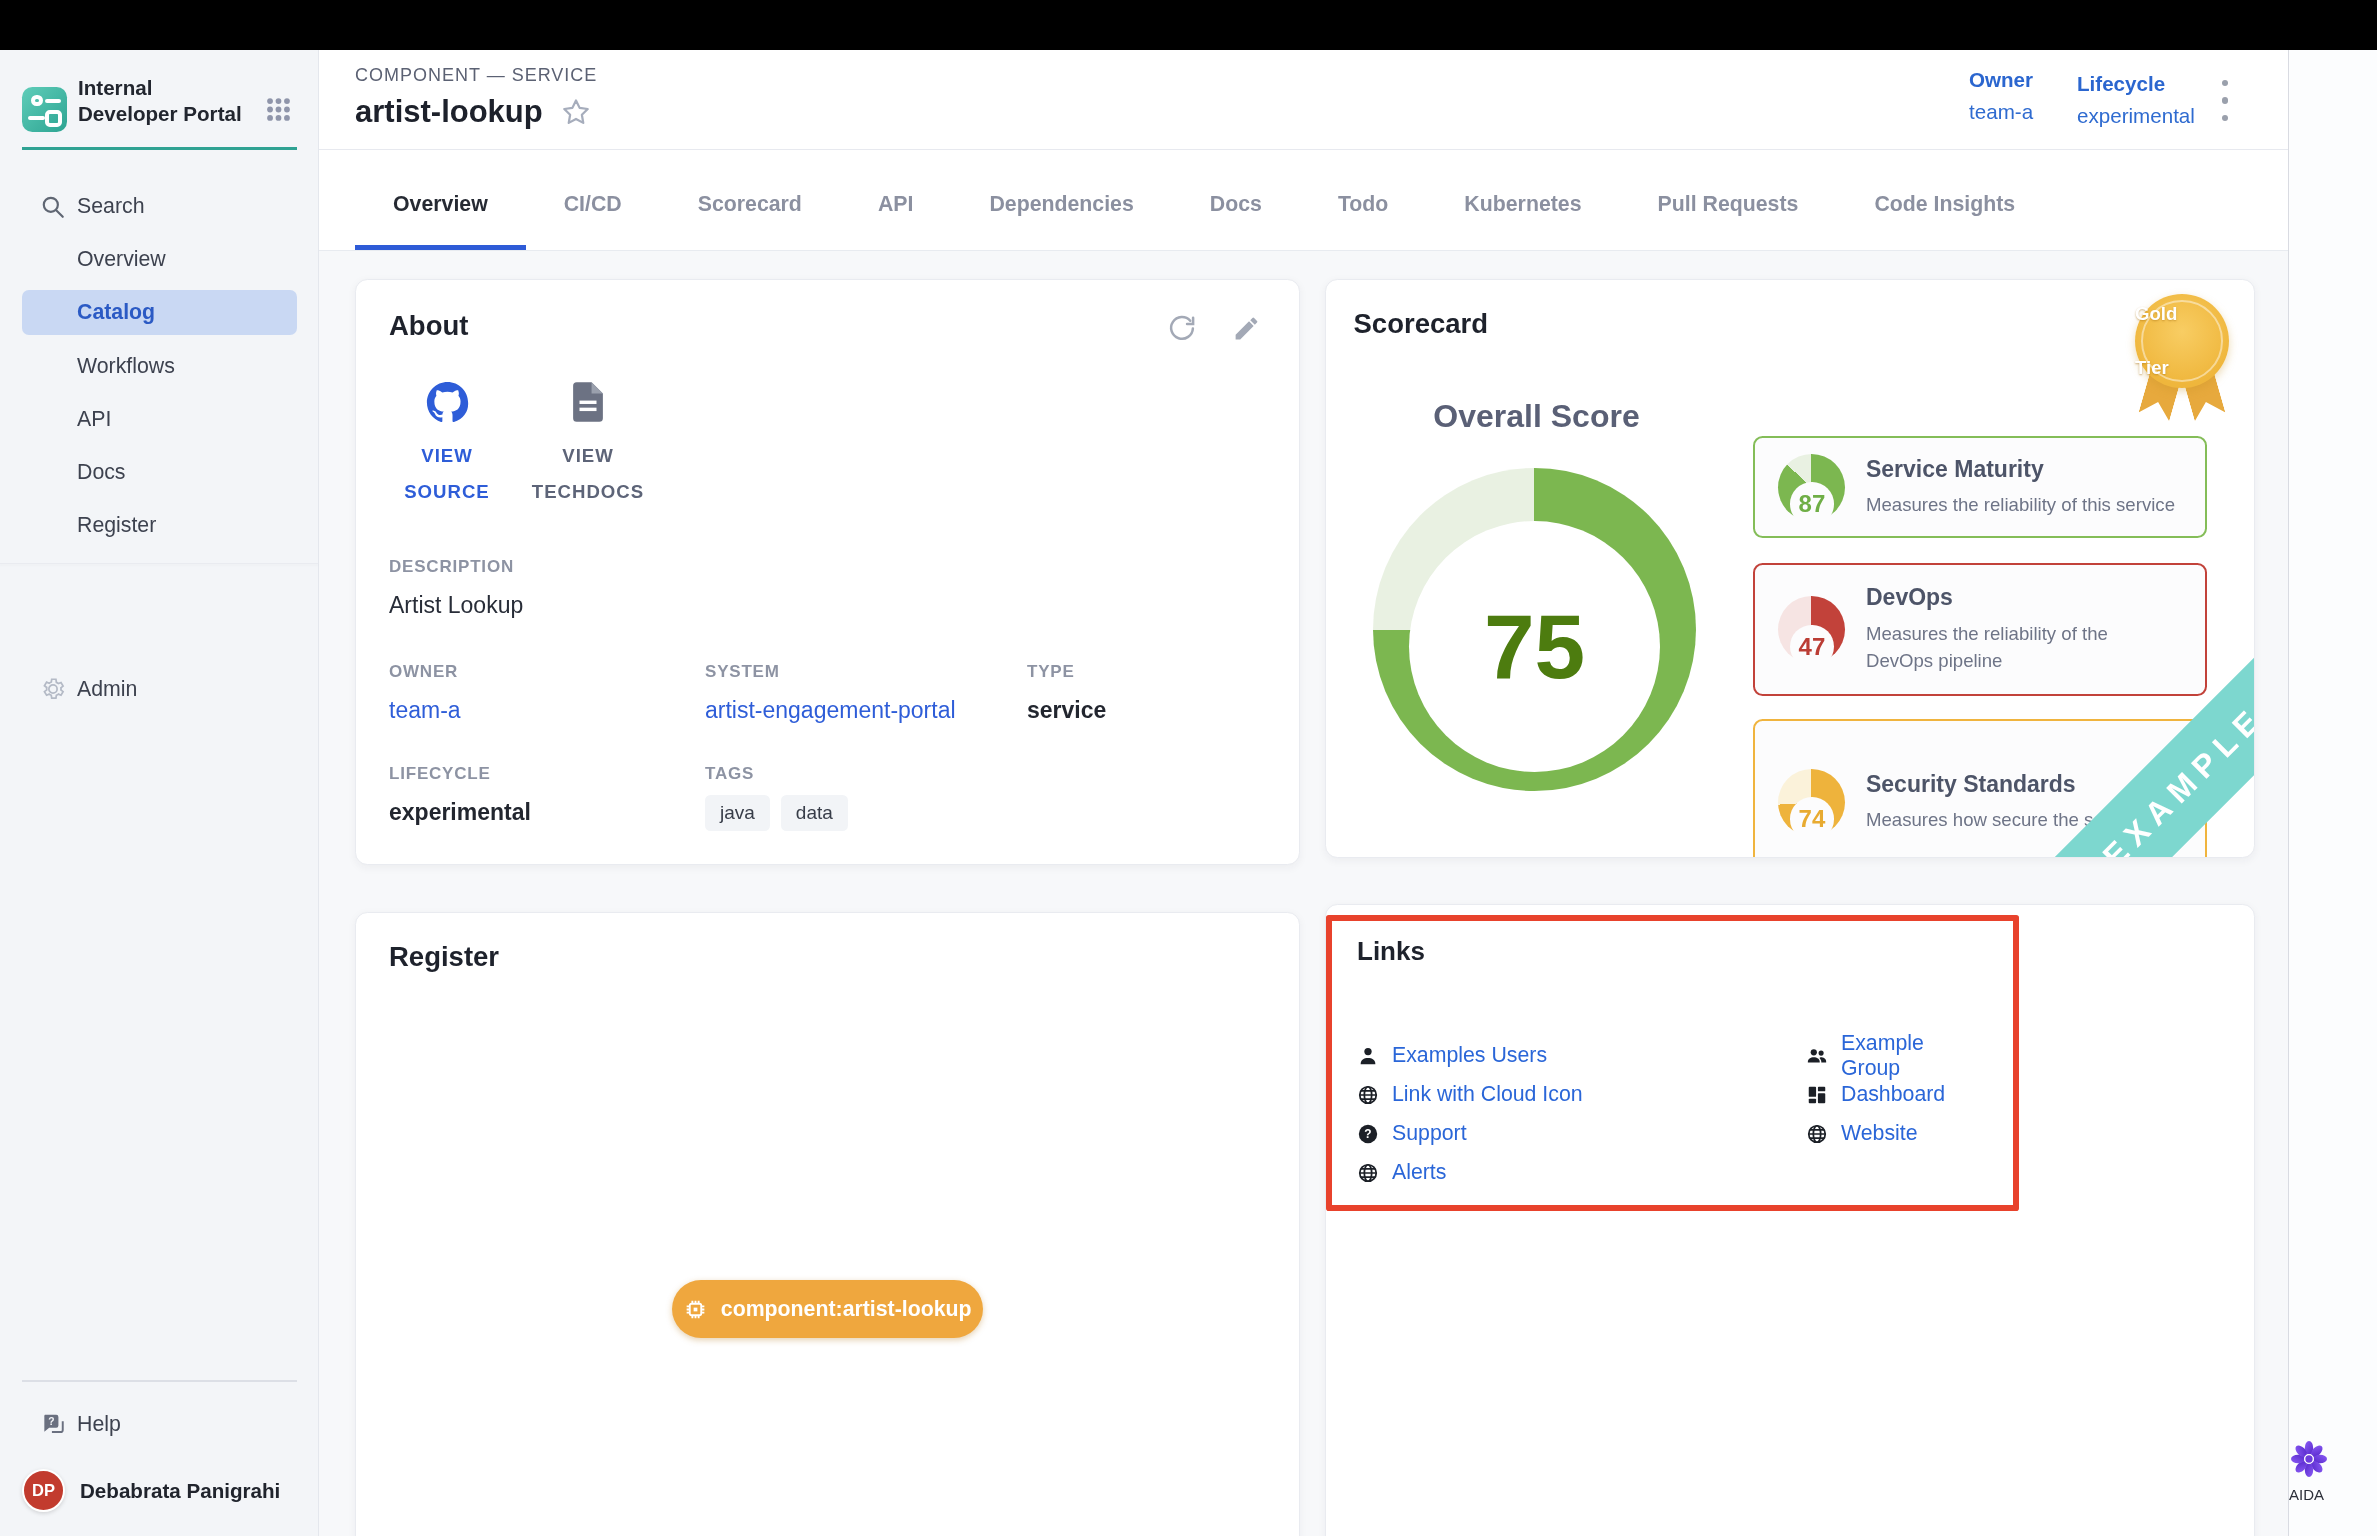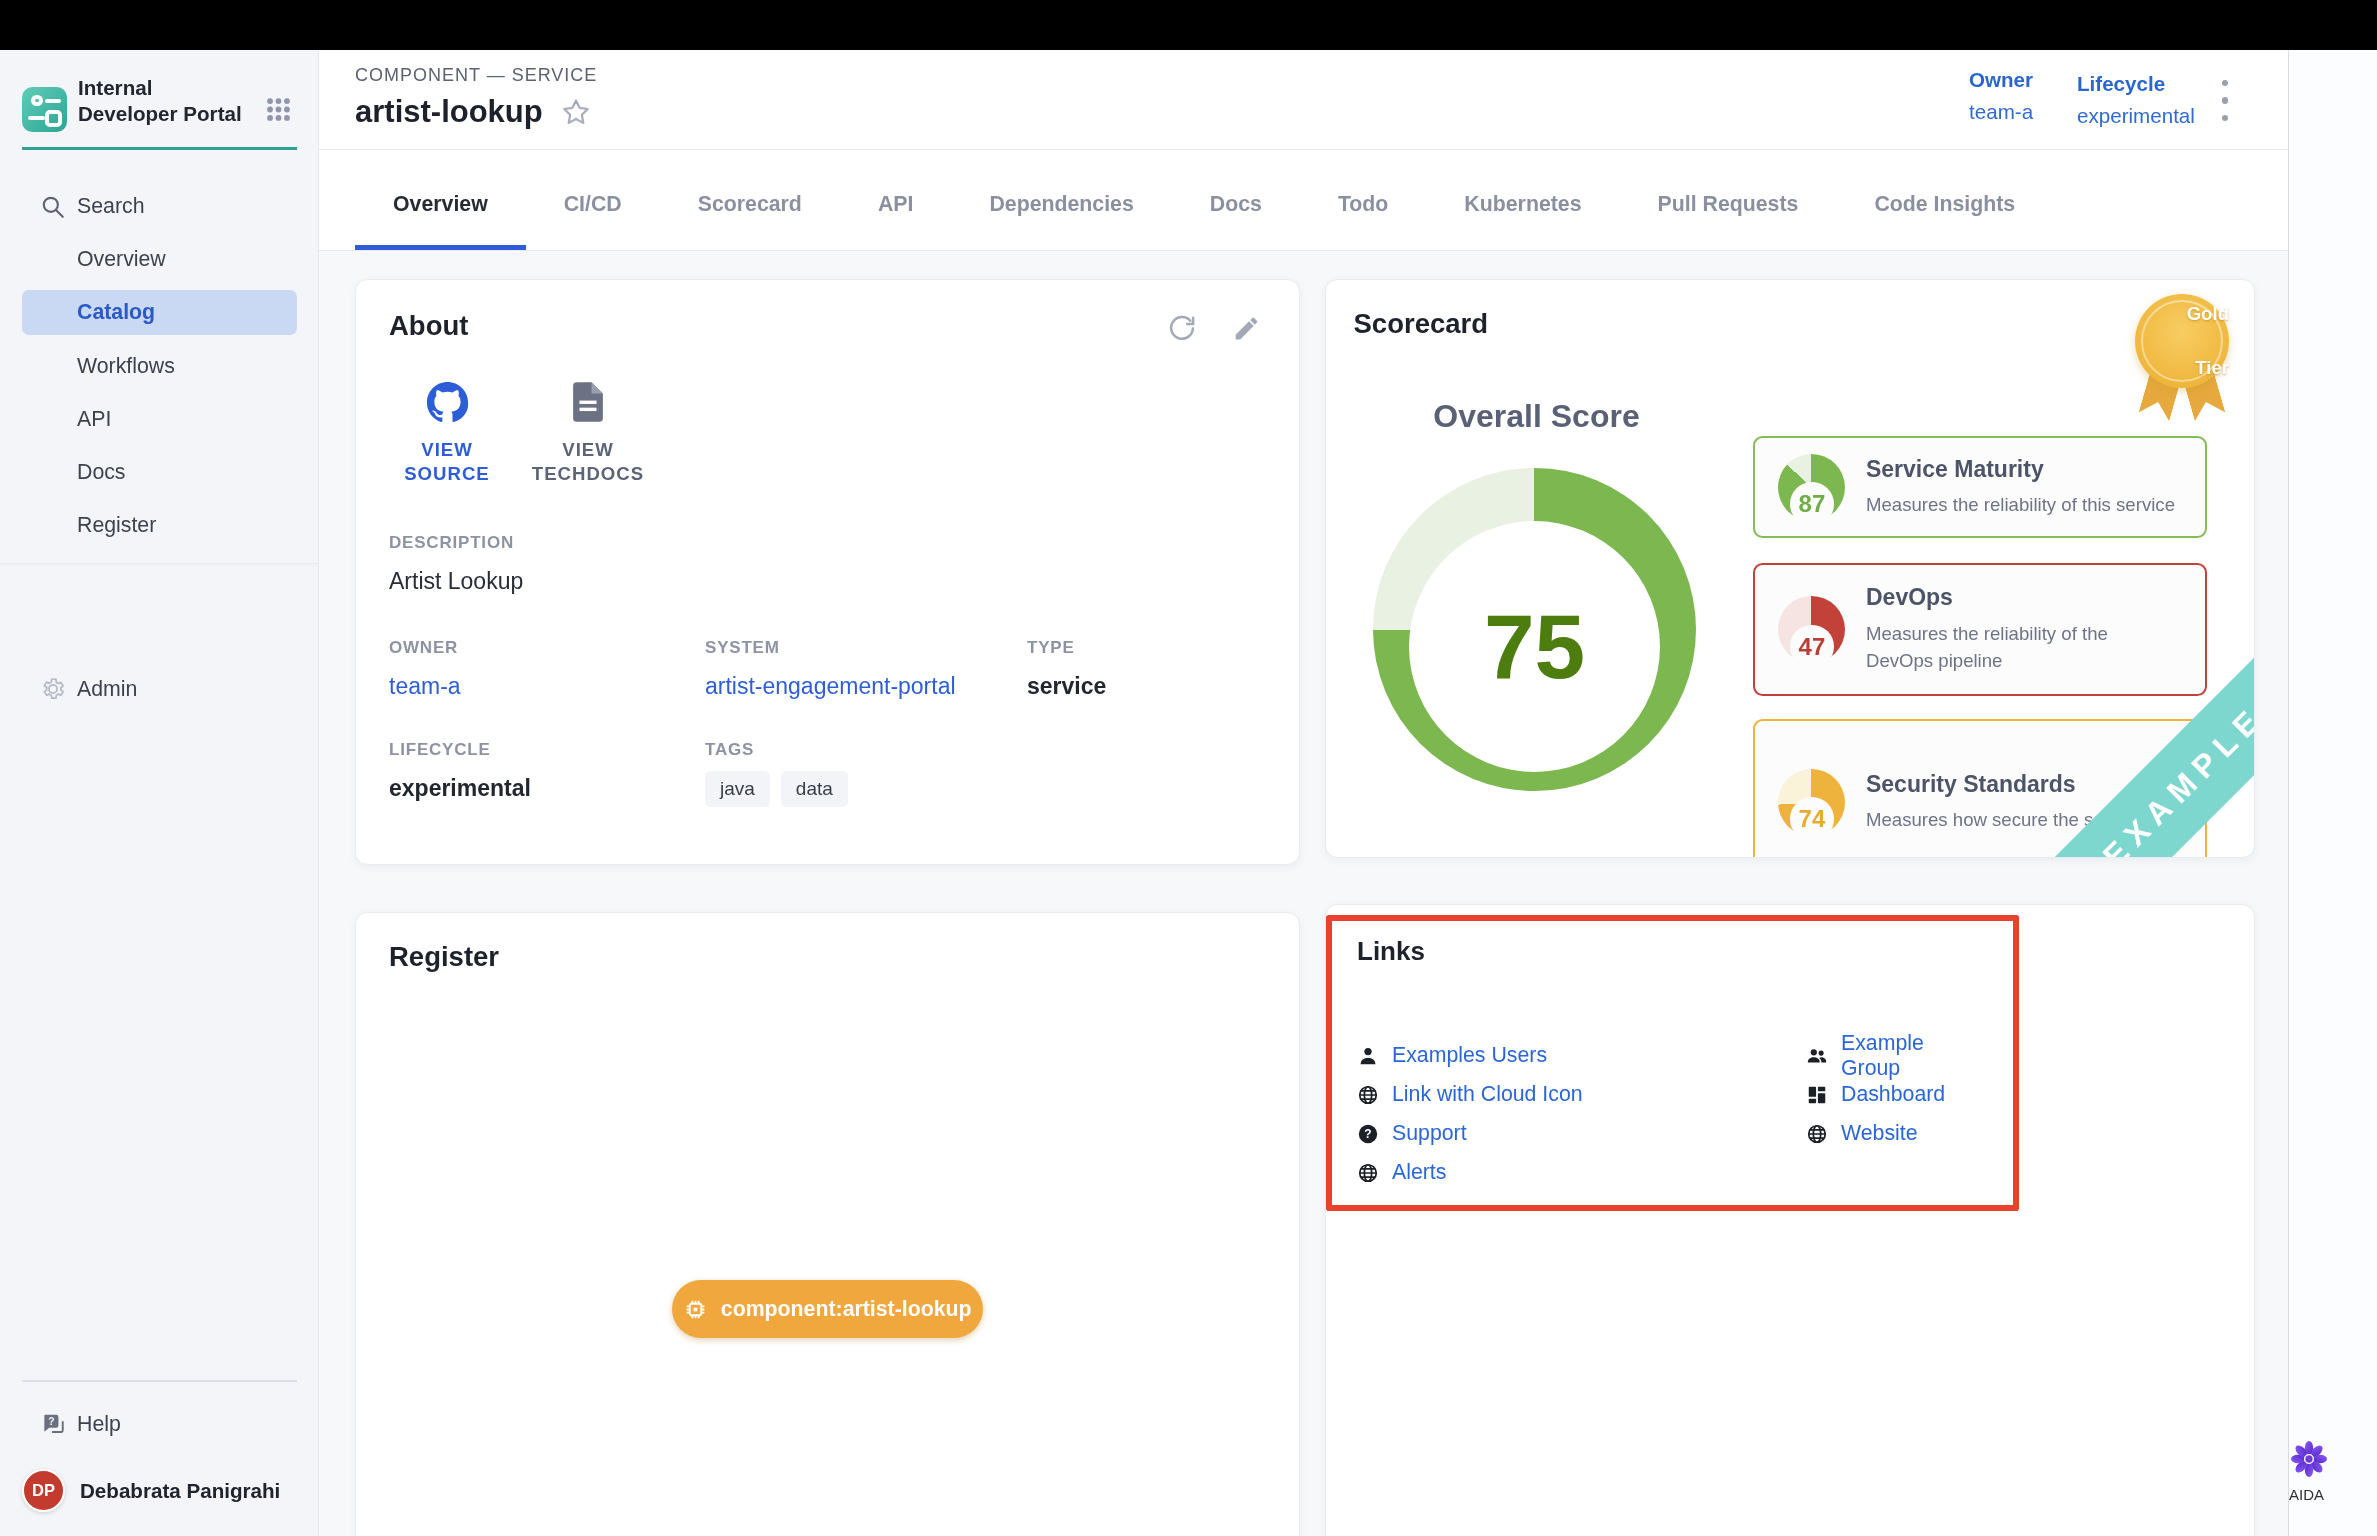--- a/index.html
+++ b/index.html
@@ -62,42 +62,42 @@
   .card-title { font-size:27.5px; font-weight:700; color:#1e222c; }
 
   
   #about-card { left:36px; top:28px; width:945px; height:586px; padding:30px 33px; }
   .card-head { display:flex; justify-content:space-between; align-items:flex-start; }
   .about-actions { display:flex; gap:36px; color:#a3a9b6; margin:4.1px 5.5px 0 0; }
   .about-actions svg { width:29px; height:29px; cursor:pointer; }
   .source-links { display:flex; gap:25px; margin-top:37px; }
   .source-link { width:116px; display:flex; flex-direction:column; align-items:center; text-align:center; cursor:pointer; }
   .source-link .s-icon { height:44px; display:flex; align-items:center; }
-  .source-link .s-label { margin-top:13.8px; font-size:18.6px; font-weight:700; letter-spacing:1px; line-height:24px; }
+  .source-link .s-label { margin-top:13.8px; font-size:18.6px; font-weight:700; letter-spacing:1px; line-height:36px; }
   .source-link.blue { color:#2e5dd8; }
   .source-link.gray { color:#5d6478; }
   .about-desc { margin-top:47px; }
   .field-label { font-size:17px; font-weight:600; color:#8d93a3; letter-spacing:0.8px; }
   .field-value { margin-top:15px; font-size:23px; color:#282d38; }
   .field-value.link { color:#2e5dd8; cursor:pointer; }
   .field-value.strong { font-weight:600; color:#22262f; }
   .about-grid { display:grid; grid-template-columns:316px 322px 1fr; row-gap:40px; margin-top:43px; }
   .chips { display:flex; gap:11px; margin-top:11px; }
   .chip { background:#f2f4f7; border-radius:5.5px; padding:6.9px 15px; font-size:19px; color:#383d49; }
 
   
   #scorecard-card { left:1006px; top:28px; width:930px; height:579px; overflow:hidden; padding:27.5px 27.5px; }
   .badge { position:absolute; left:809px; top:13.8px; width:94px; height:128px; }
   .badge .tail { position:absolute; top:65px; width:32px; height:59px; background:#e7a93d; clip-path:polygon(0 0,100% 0,100% 100%,50% 74%,0 100%); }
   .badge .tail.l { left:11px; transform:rotate(16deg); }
   .badge .tail.r { right:11px; transform:rotate(-16deg); }
   .badge .bcircle { position:absolute; left:0; top:0; width:94px; height:94px; border-radius:50%;
       background:radial-gradient(circle at 50% 40%, #f8cd63, #efb63c 72%);
       box-shadow:0 3.4px 8.3px rgba(200,150,40,.35);
-      display:flex; flex-direction:column; align-items:flex-end; justify-content:center;
+      display:flex; flex-direction:column; align-items:flex-start; justify-content:center;
       color:#fff; font-weight:700; font-size:18.6px; line-height:22px; text-shadow:0 1.4px 2.1px rgba(170,115,20,.55);gap:32px; }
   .badge .bcircle::before { content:""; position:absolute; inset:6.2px; border-radius:50%; border:2.1px solid rgba(255,255,255,.45); }
   .overall-label { position:absolute; left:0; top:118px; width:421px; text-align:center; font-size:32px; font-weight:600; color:#5a6076; }
   .gauge { border-radius:50%; background:conic-gradient(var(--c) calc(var(--pct)*1%), var(--t) 0); display:flex; align-items:center; justify-content:center; }
   .gauge .hole { background:var(--h,#fff); border-radius:50%; width:calc(100% - var(--ring)); height:calc(100% - var(--ring)); display:flex; align-items:center; justify-content:center;margin-top:34px; }
   .gauge-big { position:absolute; left:47px; top:188px; width:323px; height:323px; --ring:72px; --c:#7cb750; --t:#e9f1e2; }
   .gauge-big .hole span { font-size:91px; font-weight:700; color:#4d7c0f; }
   .metric { position:absolute; left:427px; width:454px; border-radius:9.6px; background:#fcfcfd; display:flex; align-items:center; padding:0 18px 0 23.4px; gap:20.6px; overflow:hidden; }
   .metric .gauge { width:67px; height:67px; flex:0 0 67px; --ring:23.4px; --h:#fcfcfd; }
   .metric .gauge span { font-size:24px; font-weight:700; }

